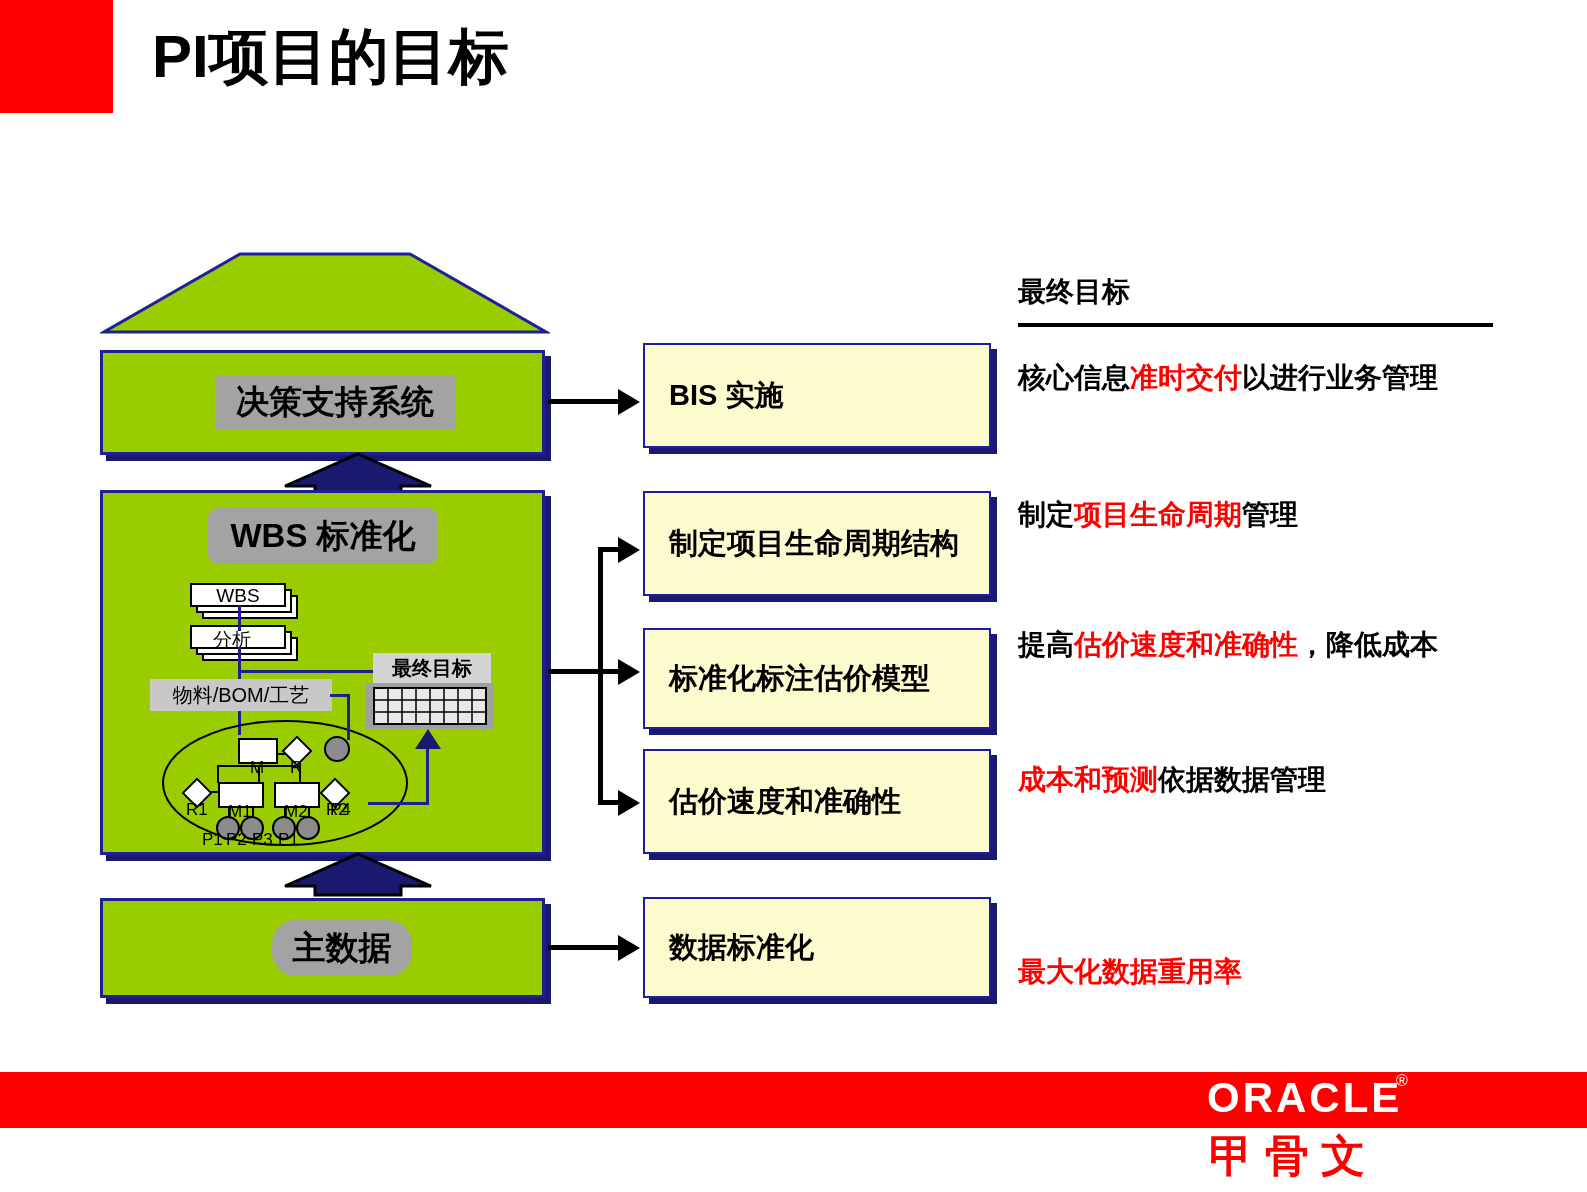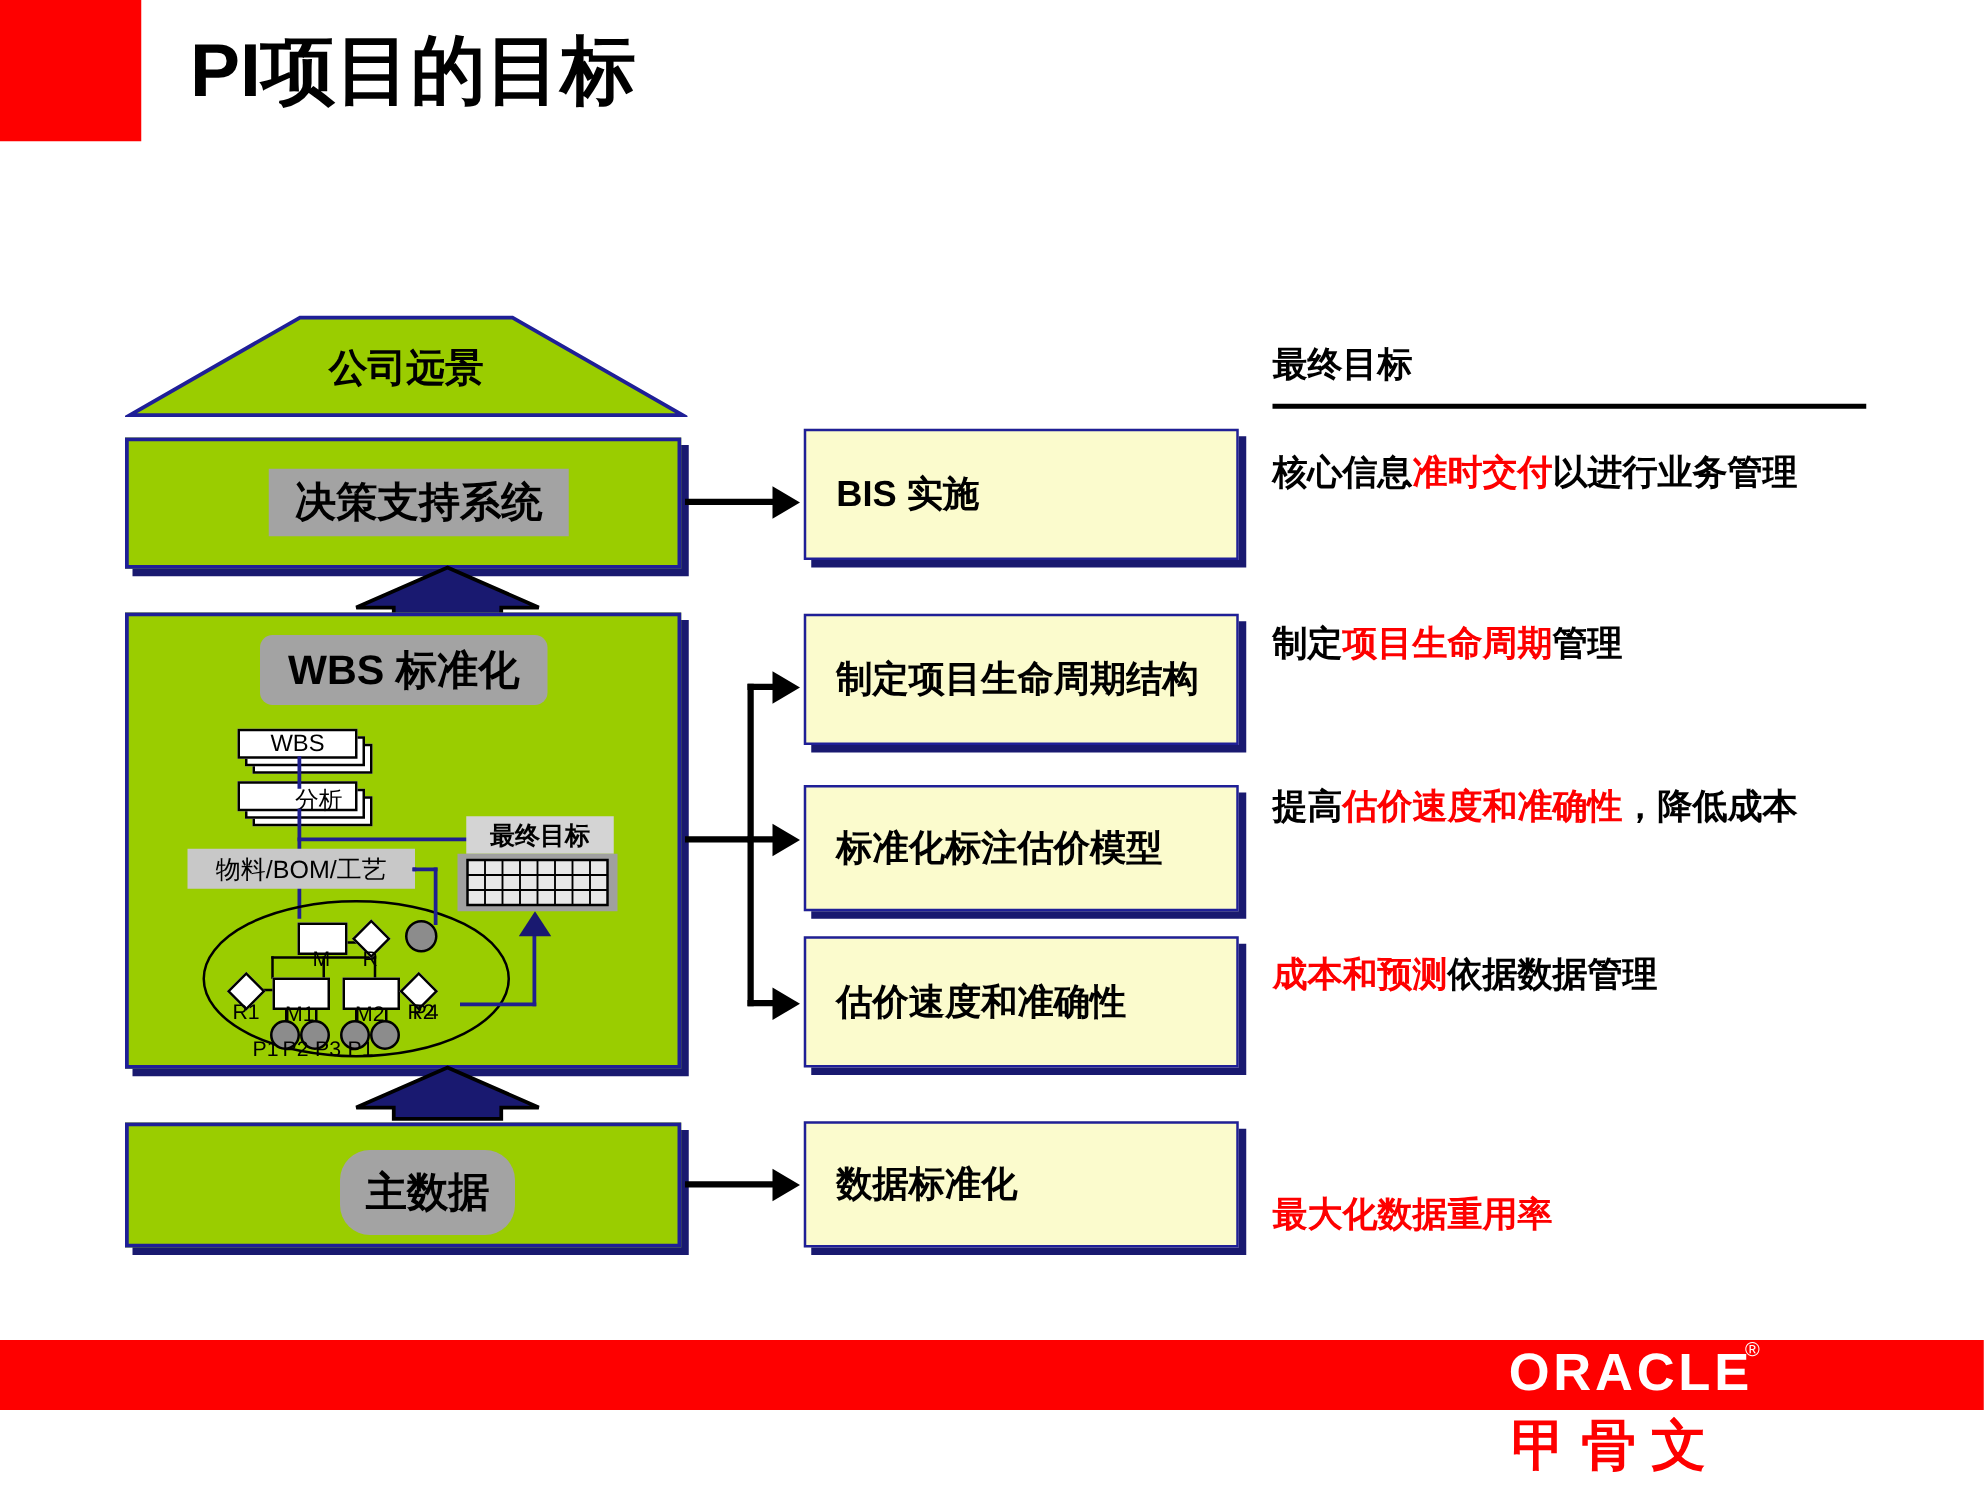--- a/index.html
+++ b/index.html
@@ -224,21 +224,20 @@
 </head>
 <body>
 
 <div id="red-corner"></div>
 <div id="slide-title">PI项目的目标</div>
 
 <div class="house-roof">
   <svg width="450" height="90" viewBox="0 0 450 90">
     <polygon points="140,4 310,4 446,82 4,82" fill="#9acd00" stroke="#1f1f97" stroke-width="3"></polygon>
   </svg>
-  <div class="roof-label">公司远景</div>
 </div>
 
 <div class="green-box" style="left:100px; top:350px; width:445px; height:105px;"></div>
 <div class="white-label" style="left:215px; top:375px; width:240px; height:54px; font-size:33px;">决策支持系统</div>
 
 <div class="up-arrow-shape" style="left:283px; top:452px;">
   <svg width="150" height="45" viewBox="0 0 150 45">
     <polygon points="75,2 148,34 118,34 118,43 32,43 32,34 2,34" fill="#191970" stroke="#000000" stroke-width="3"></polygon>
   </svg>
 </div>
@@ -251,21 +250,21 @@
   <div class="mini-card" style="left:12px; top:12px; width:96px; height:24px;"></div>
   <div class="mini-card" style="left:6px; top:6px; width:96px; height:24px;"></div>
   <div class="mini-card" style="left:0px; top:0px; width:96px; height:24px;"></div>
   <div class="mini-card-text" style="left:0; top:2px; width:96px;">WBS</div>
 </div>
 
 <div class="mini-card-stack" style="left:190px; top:625px; width:110px; height:38px;">
   <div class="mini-card" style="left:12px; top:12px; width:96px; height:24px;"></div>
   <div class="mini-card" style="left:6px; top:6px; width:96px; height:24px;"></div>
   <div class="mini-card" style="left:0px; top:0px; width:96px; height:24px;"></div>
-  <div class="mini-card-text" style="left:0; top:2px; width:84px;text-align:right;">分析</div>
+  <div class="mini-card-text" style="left:0; top:2px; width:84px;">分析</div>
 </div>
 
 <div class="blue-line" style="left:238px; top:605px; width:3px; height:26px;"></div>
 <div class="blue-line" style="left:238px; top:647px; width:3px; height:88px;"></div>
 
 <div class="blue-line" style="left:238px; top:670px; width:140px; height:3px;"></div>
 
 <div class="gray-label" style="left:150px; top:679px; width:182px; height:32px;">物料/BOM/工艺</div>
 
 <div class="gray-label" style="left:373px; top:653px; width:118px; height:30px; background:#d4d4d4; font-size:20px; font-weight:bold;">最终目标</div>
@@ -338,21 +337,21 @@
   <polygon points="13,0 26,20 0,20" fill="#191970"></polygon>
 </svg>
 
 <div class="up-arrow-shape" style="left:283px; top:852px;">
   <svg width="150" height="45" viewBox="0 0 150 45">
     <polygon points="75,2 148,34 118,34 118,43 32,43 32,34 2,34" fill="#191970" stroke="#000000" stroke-width="3"></polygon>
   </svg>
 </div>
 
 <div class="green-box" style="left:100px; top:898px; width:445px; height:100px;"></div>
-<div class="white-label" style="left:272px; top:920px; width:140px; height:68px; font-size:33px; border-radius:24px;">主数据</div>
+<div class="white-label" style="left:272px; top:920px; width:140px; height:56px; font-size:33px; border-radius:24px;">主数据</div>
 
 <div class="thin-line" style="left:548px; top:399px; width:72px; height:5px;"></div>
 <div class="arrowhead" style="left:618px; top:389px;"></div>
 
 <div class="thin-line" style="left:548px; top:669px; width:52px; height:5px;"></div>
 <div class="thin-line" style="left:598px; top:547px; width:5px; height:258px;"></div>
 <div class="thin-line" style="left:598px; top:547px; width:24px; height:5px;"></div>
 <div class="arrowhead" style="left:618px; top:537px;"></div>
 <div class="thin-line" style="left:598px; top:669px; width:24px; height:5px;"></div>
 <div class="arrowhead" style="left:618px; top:659px;"></div>

